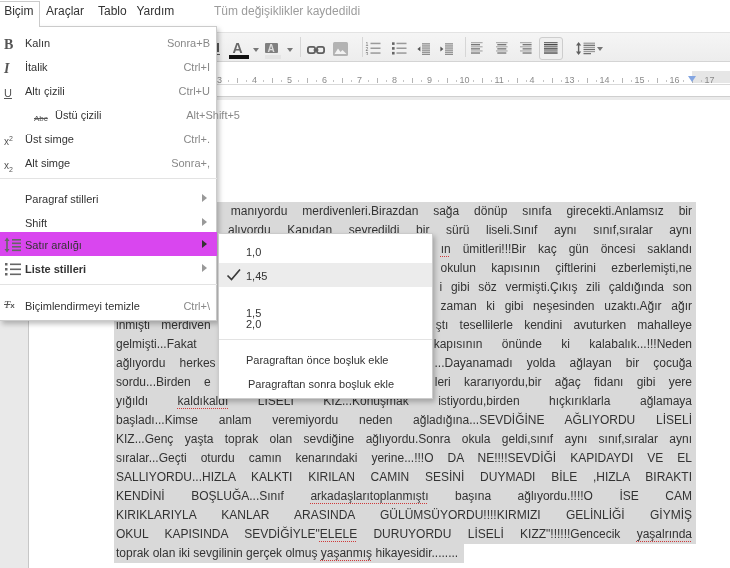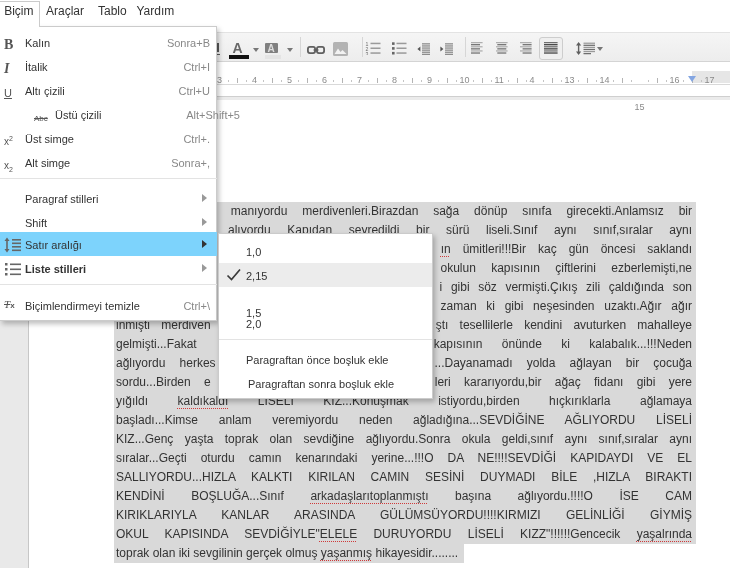--- a/index.html
+++ b/index.html
@@ -71,20 +71,21 @@
     <div class="line" style="top:506.20px;">KIRIKLARIYLA KANLAR ARASINDA GÜLÜMSÜYORDU!!!!KIRMIZI GELİNLİĞİ GİYMİŞ</div>
     <div class="line" style="top: 525.2px; word-spacing: -0.75px;">OKUL KAPISINDA SEVDİĞİYLE"<span class="sq">ELELE</span> DURUYORDU LİSELİ KIZZ"!!!!!!Gencecik <span class="sq">yaşalrında</span></div>
     <div class="line" style="top:544.20px;width:auto;text-align:left;text-align-last:left;padding-right:6px;">toprak olan iki sevgilinin gerçek olmuş <span class="sq">yaşanmış</span> hikayesidir........</div>
   </div>
 
 <div id="menubar">
   <span class="mitem" style="left:4.2px;">Biçim</span>
   <span class="mitem" style="left:46px;">Araçlar</span>
   <span class="mitem" style="left:98px;">Tablo</span>
   <span class="mitem" style="left:136.5px;">Yardım</span>
+  <span class="mitem" style="left:214px;color:#9c9c9c;">Tüm değişiklikler kaydedildi</span>
 </div>
 
 <div id="toolbar"></div>
 <div id="toolbaricons">
     <div class="abs" style="left:217px;top:43px;width:2.4px;height:9px;background:#5a5a5a;"></div>
     <div class="abs" style="left:216.5px;top:53.5px;width:3px;height:1.6px;background:#5a5a5a;"></div>
     <span class="abs" style="left:232.4px;top:39.6px;font-size:14px;font-weight:bold;color:#686868;">A</span>
     <div class="abs" style="left:229.3px;top:55.2px;width:19.4px;height:4.2px;background:#111;"></div>
     <div class="darr" style="left:252.5px;top:47.5px;"></div>
     <div class="abs" style="left:264.8px;top:54.6px;width:16.3px;height:4.6px;background:#e4e4e4;"></div>
@@ -246,21 +247,21 @@
     <div class="rtick" style="left:552px;"></div>
     <div class="rdot" style="left:560.75px;"></div>
     <span class="rnum" style="left:564.5px;">13</span>
     <div class="rdot" style="left:578.25px;"></div>
     <div class="rtick" style="left:587px;"></div>
     <div class="rdot" style="left:595.75px;"></div>
     <span class="rnum" style="left:599.5px;">14</span>
     <div class="rdot" style="left:613.25px;"></div>
     <div class="rtick" style="left:622px;"></div>
     <div class="rdot" style="left:630.75px;"></div>
-    <span class="rnum" style="left:634.5px;margin-top:27px;">15</span>
+    <span class="rnum" style="left:634.5px;">15</span>
     <div class="rdot" style="left:648.25px;"></div>
     <div class="rtick" style="left:657px;"></div>
     <div class="rdot" style="left:665.75px;"></div>
     <span class="rnum" style="left:669.5px;">16</span>
     <div class="rdot" style="left:683.25px;"></div>
     <div class="rtick" style="left:692px;"></div>
     <div class="rdot" style="left:700.75px;"></div>
     <span class="rnum" style="left:704.5px;">17</span>
     <div class="abs" style="left:688px;top:75.5px;width:0;height:0;border-left:4.2px solid transparent;border-right:4.2px solid transparent;border-top:6.5px solid #84a6e2;"></div>
   </div>
@@ -300,21 +301,21 @@
       <span class="msc">Sonra+,</span>
     </div>
     <div class="mrow" style="top:186px;">
       <span class="mtext">Paragraf stilleri</span>
       <div class="marr"></div>
     </div>
     <div class="mrow" style="top:210px;">
       <span class="mtext">Shift</span>
       <div class="marr"></div>
     </div>
-    <div class="mrow" style="top:232px;background:#7dd3fc;">
+    <div class="mrow" style="top:232px;background:#d946ef;">
       <span class="micon"><svg width="18" height="16" viewBox="0 0 18 16">
           <g stroke="#666" stroke-width="1.6">
             <line x1="3" y1="2" x2="3" y2="14"></line>
           </g>
           <g fill="#666">
             <path d="M0.5 4 L3 0.5 L5.5 4 Z"></path>
             <path d="M0.5 12 L3 15.5 L5.5 12 Z"></path>
             <rect x="8" y="2" width="9" height="1.6"></rect>
             <rect x="8" y="5.5" width="9" height="1.6"></rect>
             <rect x="8" y="9" width="9" height="1.6"></rect>
@@ -349,21 +350,21 @@
 
 <div id="submenu"></div>
 <div id="subrows" style="position:absolute;left:0;top:0;z-index:41;">
     <div class="srow" style="left:219px;top:239px;">
       <span class="stext">1,0</span>
     </div>
     <div class="srow" style="left:219px;top:263px;background:#ececec;">
       <svg style="position:absolute;left:7px;top:5px;" width="16" height="14" viewBox="0 0 16 14">
         <path d="M1.5 7.5 L5.5 11.5 L14 1.5" stroke="#3a3a3a" stroke-width="1.7" fill="none"></path>
       </svg>
-      <span class="stext">2,15</span>
+      <span class="stext">1,45</span>
     </div>
     <div class="srow" style="left:219px;top:300px;text-decoration:underline;">
       <span class="stext">1,5</span>
     </div>
     <div class="srow" style="left:219px;top:311px;">
       <span class="stext">2,0</span>
     </div>
     <div class="srow" style="left:219px;top:347px;">
       <span class="stext">Paragraftan önce boşluk ekle</span>
     </div>

